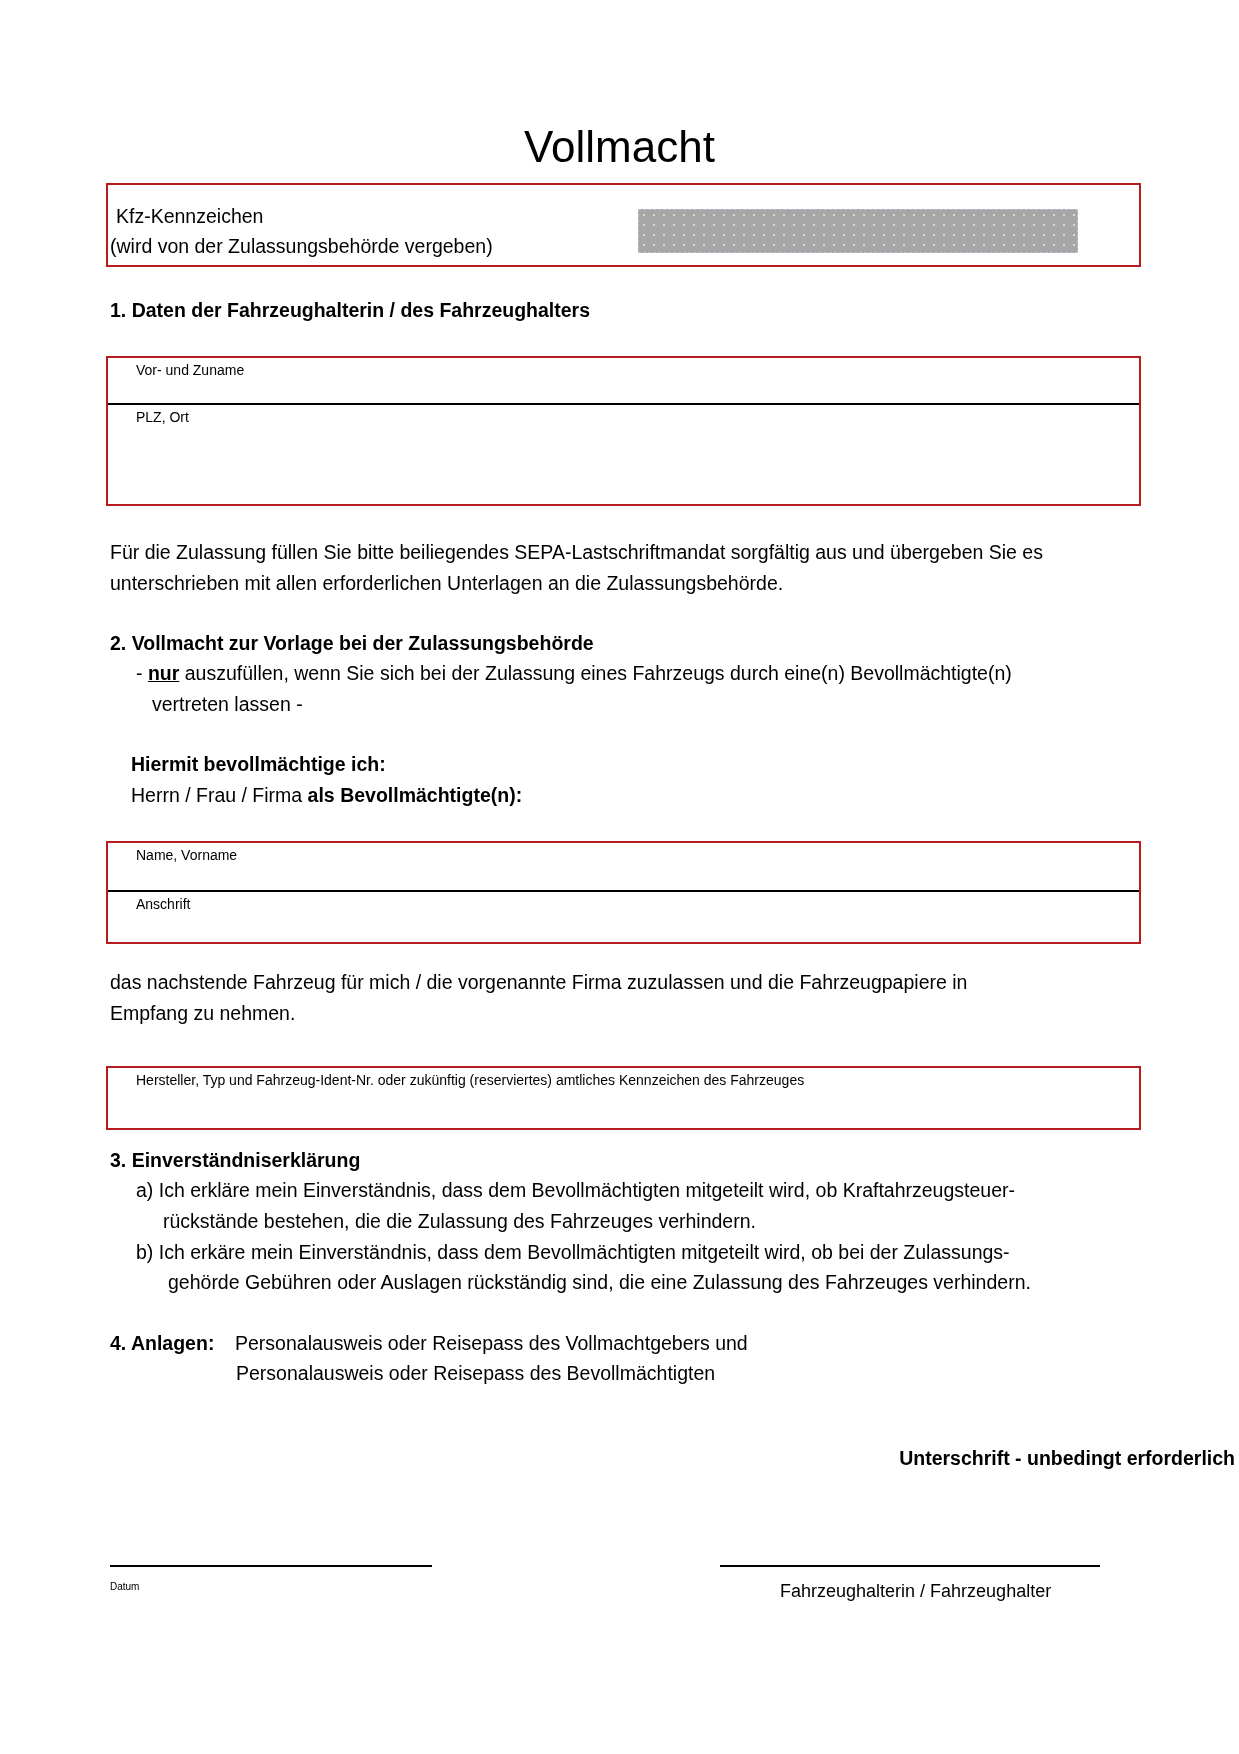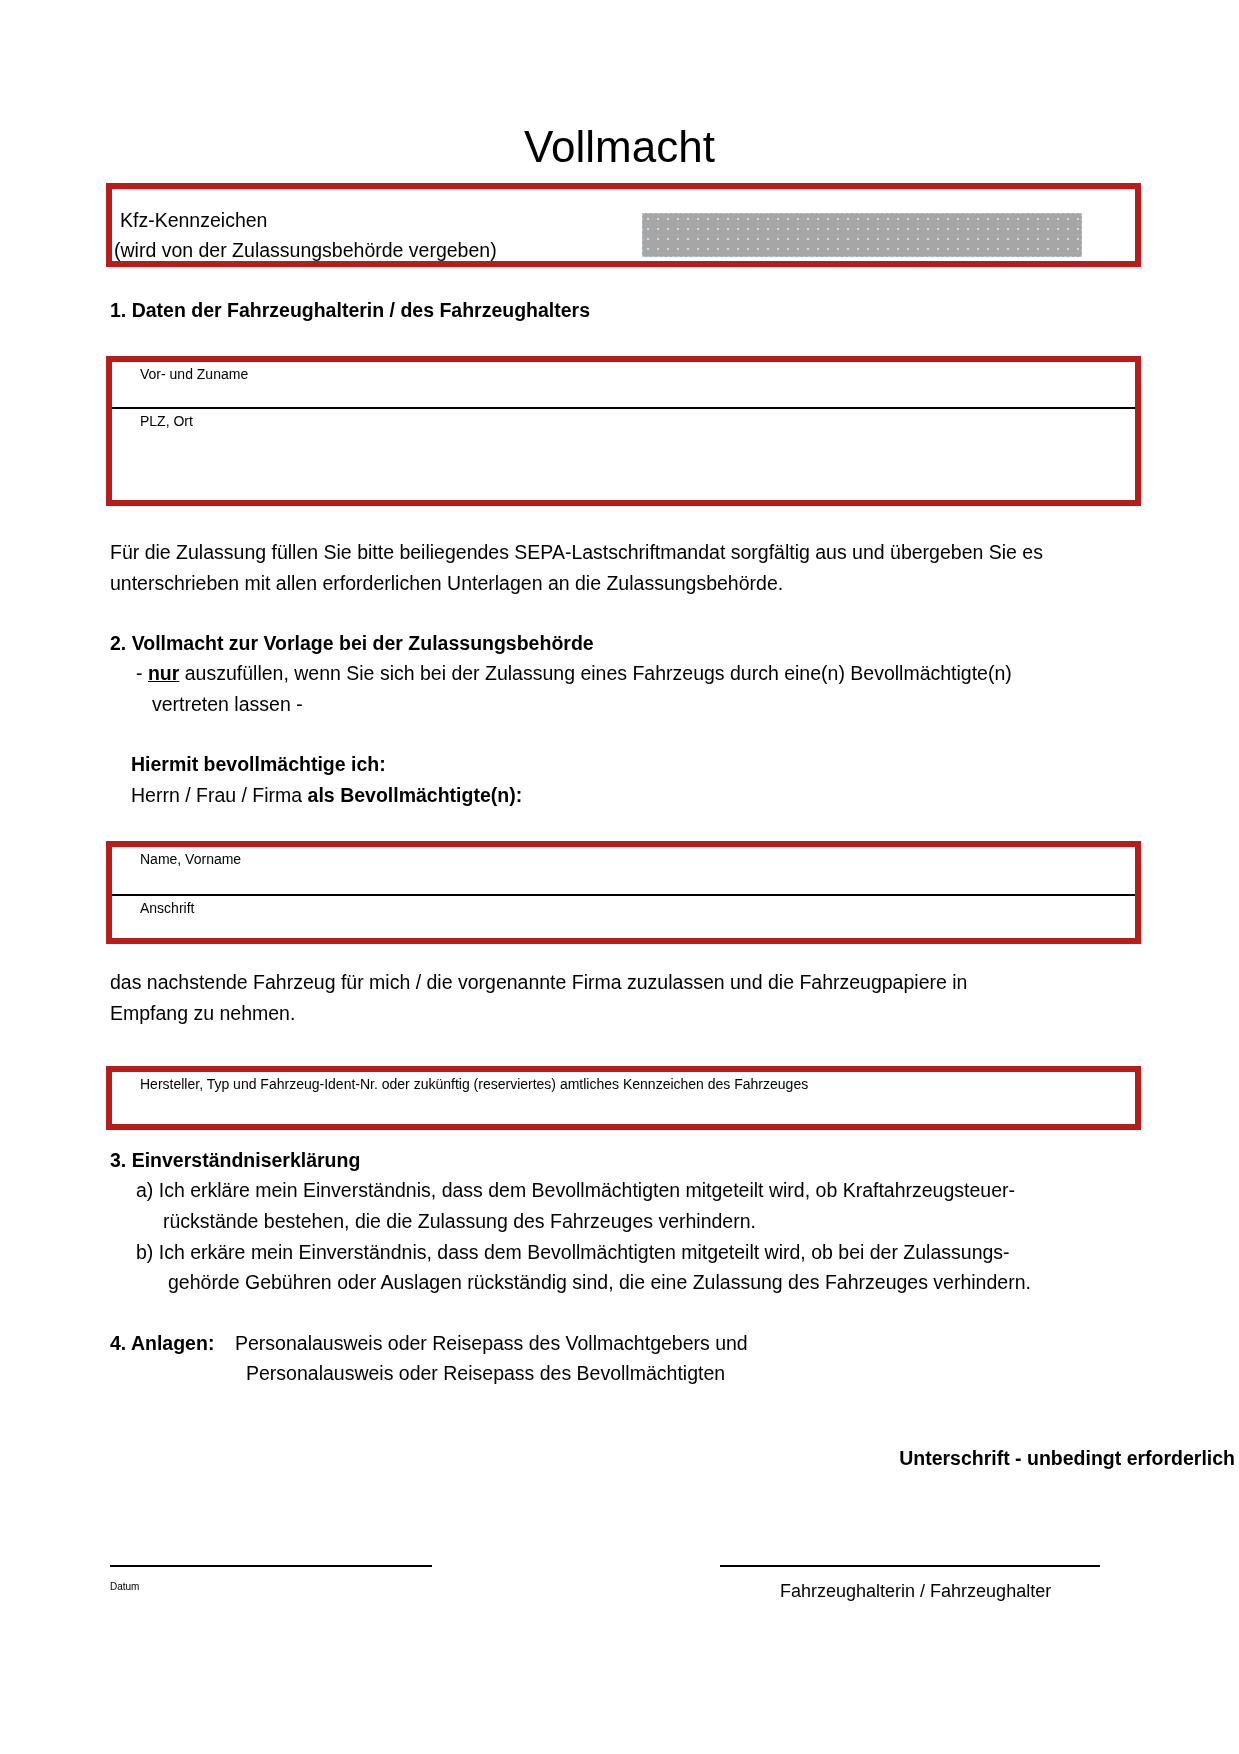--- a/index.html
+++ b/index.html
@@ -1,20 +1,20 @@
 <!DOCTYPE html>
 <html><head>
 <meta charset="utf-8">
 <style>
   html, body { margin:0; padding:0; background:#ffffff; }
   body { width:1239px; height:1754px; position:relative; overflow:hidden;
          font-family:"Liberation Sans", sans-serif; color:#000; }
   .abs { position:absolute; white-space:nowrap; }
   .title { left:0; width:1239px; text-align:center; top:122px; font-size:44px; }
-  .box { position:absolute; left:106px; width:1035px; border:6px solid #b91c1c; box-sizing:border-box; }
+  .box { position:absolute; left:106px; width:1035px; border:2px solid #b91c1c; box-sizing:border-box; }
   .row { position:relative; border-bottom:2px solid #000; box-sizing:border-box; }
   .row:last-child { border-bottom:none; }
   .small { font-size:14px; position:absolute; left:28px; top:4px; }
   .body { font-size:19.5px; }
   .bold { font-weight:bold; }
   .plate { position:absolute; left:530px; top:24px; width:440px; height:44px;
            background-color:#a6a6a6;
            background-image: radial-gradient(#d8d8d8 1px, transparent 1.2px);
            background-size:10px 10px; border:1px dashed #b8c4d8; box-sizing:border-box; }
   .sigline { position:absolute; border-top:2px solid #000; height:0; }
@@ -73,20 +73,20 @@
 </div>
 
 <div class="abs body bold" style="left:110px;top:1149px;">3. Einverständniserklärung</div>
 <div class="abs body" style="left:136px;top:1179px;">a) Ich erkläre mein Einverständnis, dass dem Bevollmächtigten mitgeteilt wird, ob Kraftahrzeugsteuer-</div>
 <div class="abs body" style="left:163px;top:1210px;">rückstände bestehen, die die Zulassung des Fahrzeuges verhindern.</div>
 <div class="abs body" style="left:136px;top:1241px;">b) Ich erkäre mein Einverständnis, dass dem Bevollmächtigten mitgeteilt wird, ob bei der Zulassungs-</div>
 <div class="abs body" style="left:168px;top:1271px;">gehörde Gebühren oder Auslagen rückständig sind, die eine Zulassung des Fahrzeuges verhindern.</div>
 
 <div class="abs body bold" style="left:110px;top:1332px;">4. Anlagen:</div>
 <div class="abs body" style="left:235px;top:1332px;">Personalausweis oder Reisepass des Vollmachtgebers und</div>
-<div class="abs body" style="left:236px;top:1362px;margin-left:10px;">Personalausweis oder Reisepass des Bevollmächtigten</div>
+<div class="abs body" style="left:236px;top:1362px;">Personalausweis oder Reisepass des Bevollmächtigten</div>
 
 <div class="abs body bold" style="left:0;width:1235px;text-align:right;top:1423px;margin-top:24px;">Unterschrift - unbedingt erforderlich</div>
 
 <div class="sigline" style="left:110px;top:1565px;width:322px;"></div>
 <div class="sigline" style="left:720px;top:1565px;width:380px;"></div>
 <div class="abs" style="left:110px;top:1581px;font-size:10px;">Datum</div>
 <div class="abs" style="left:780px;top:1581px;font-size:18px;">Fahrzeughalterin / Fahrzeughalter</div>
 
 </body></html>

